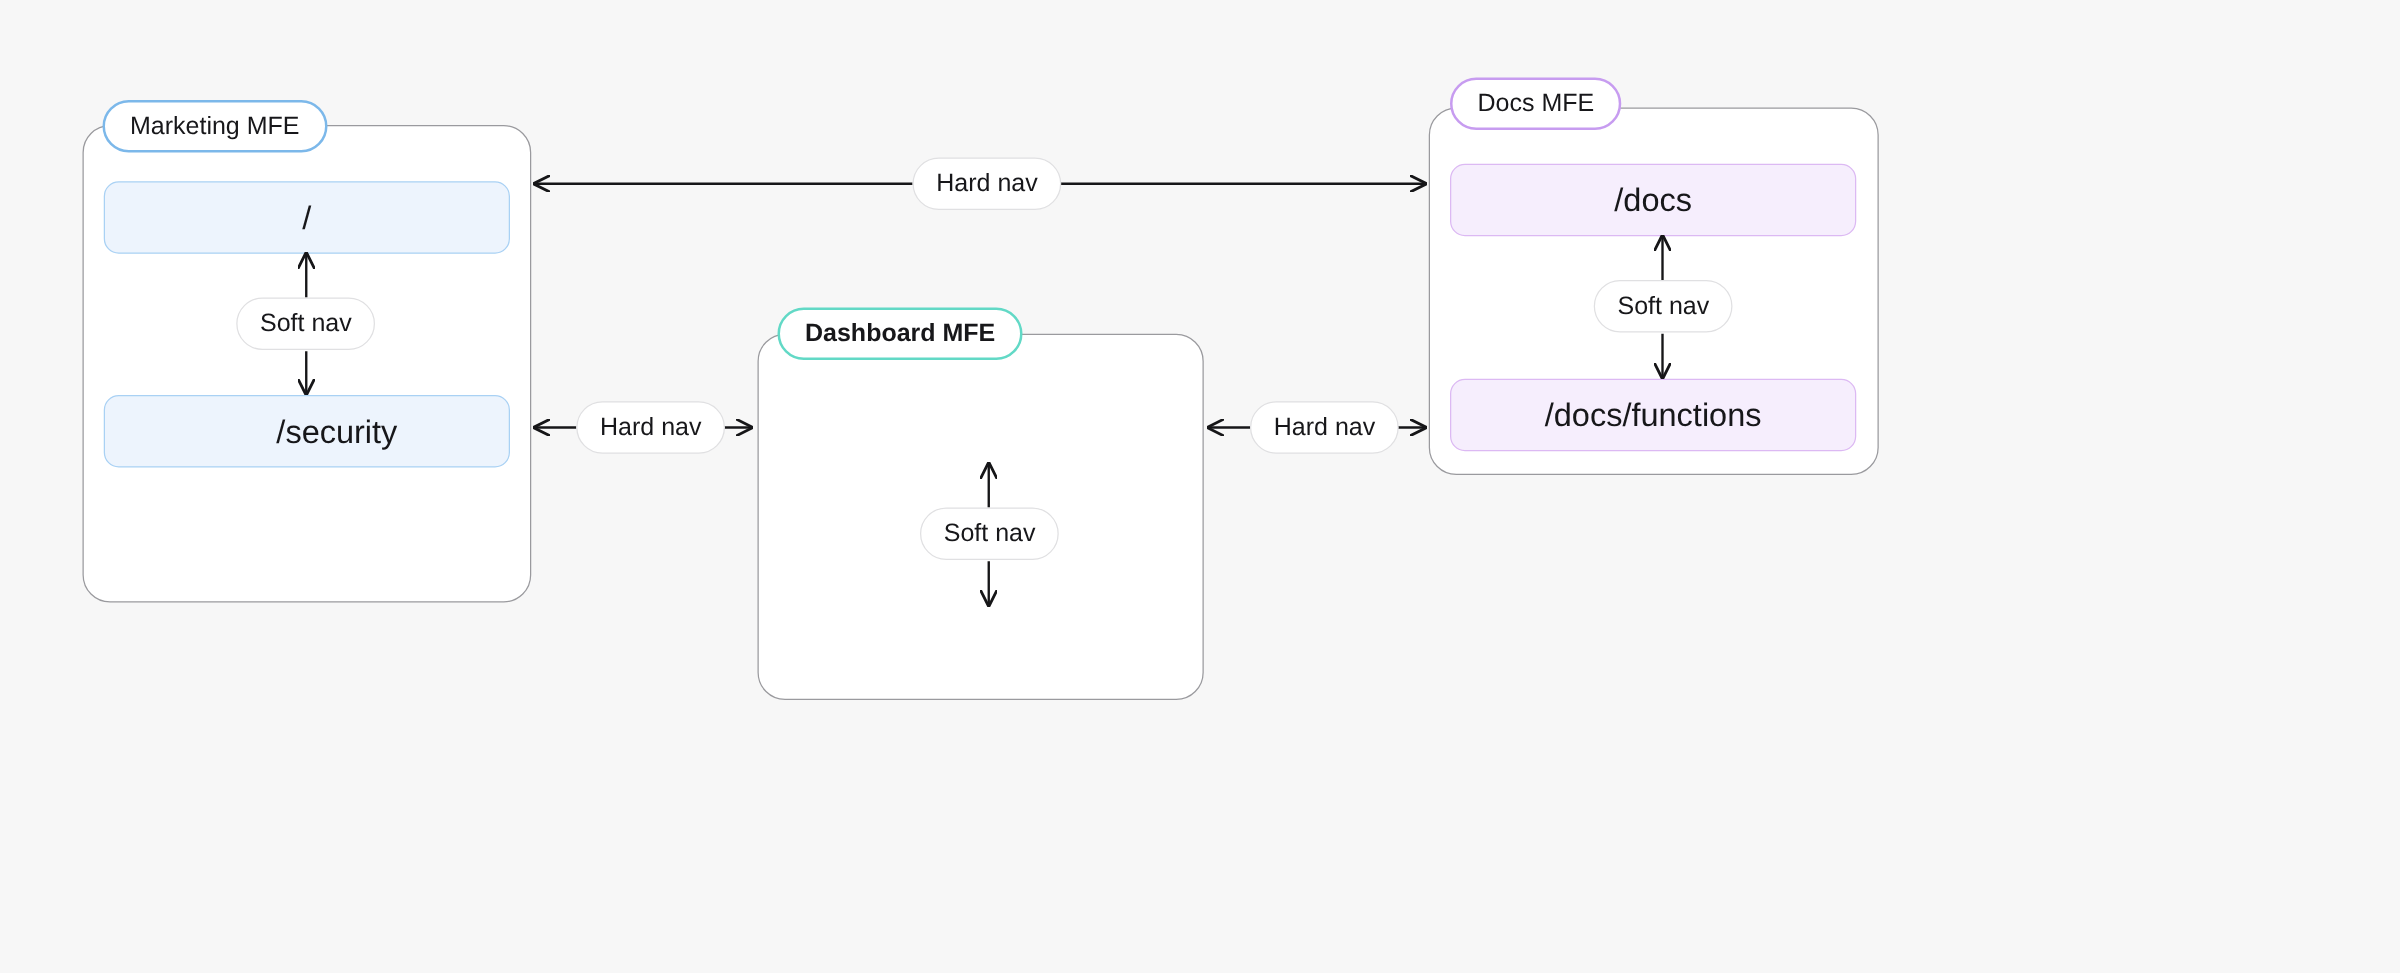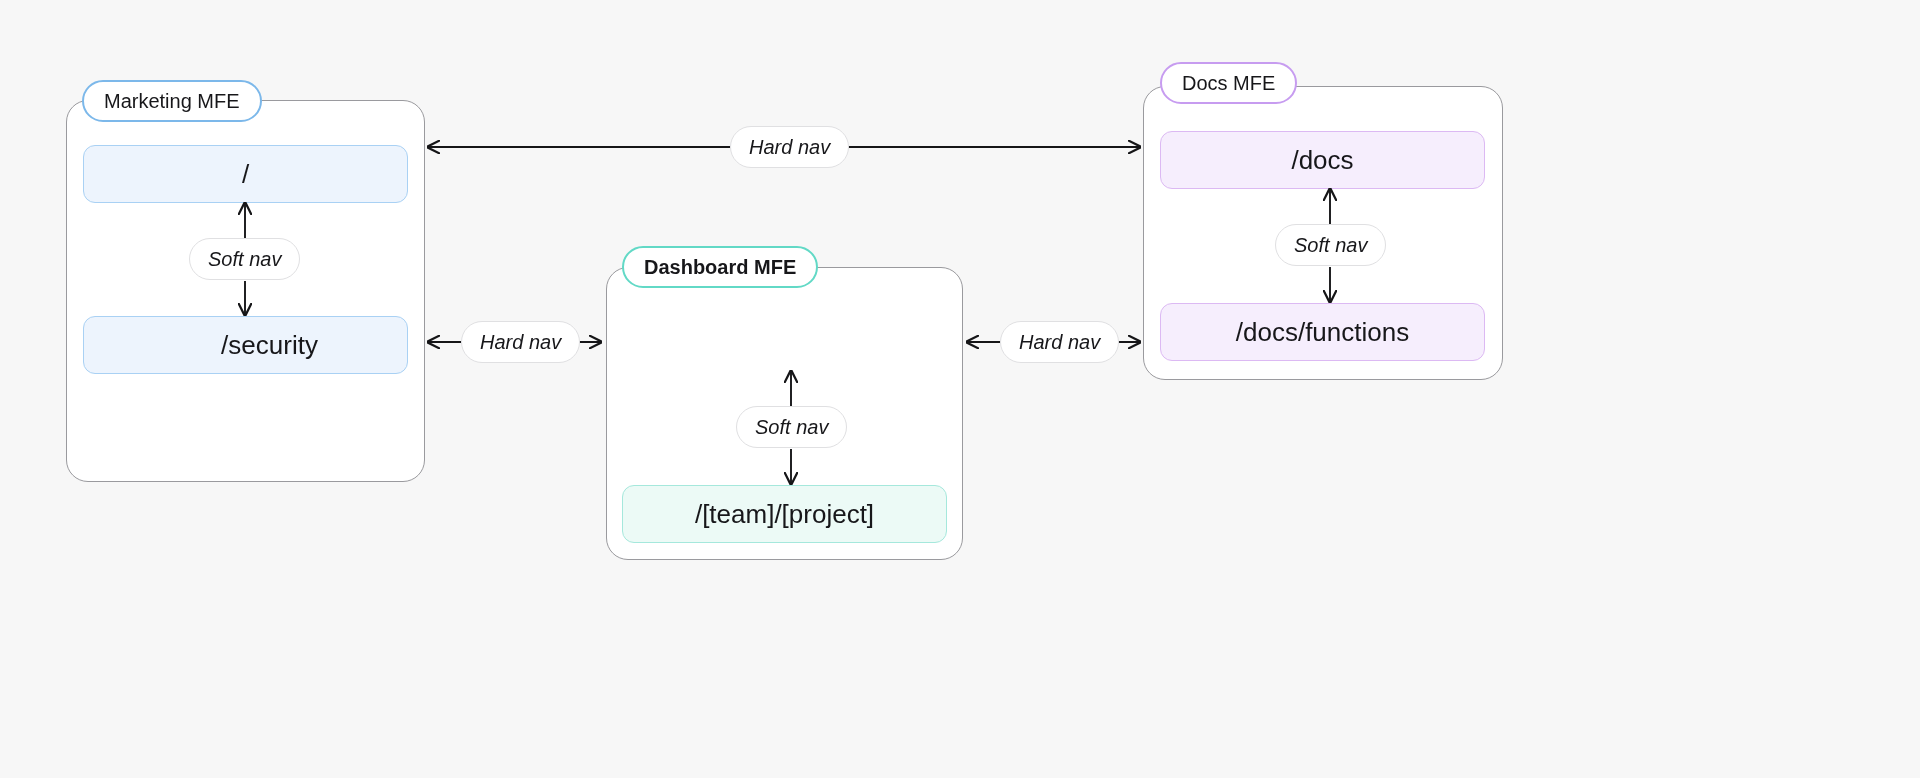--- a/index.html
+++ b/index.html
@@ -71,21 +71,20 @@
     box-sizing: border-box;
     display: flex;
     align-items: center;
     justify-content: center;
     font-size: 20px;
     color: #17171a;
     height: 42px;
     padding: 0 18px;
     white-space: nowrap;
     z-index: 5;
-    font-style: italic;
   }
 
   
   #wires {
     position: absolute;
     left: 0;
     top: 0;
     width: 1920px;
     height: 778px;
     z-index: 2;
@@ -136,21 +135,20 @@
   </svg>
 
   <div class="mfe" style="left:66px; top:100px; width:359px; height:382px;"></div>
   <div class="mfe-label blue" style="left:82px; top:80px;">Marketing MFE</div>
   <div class="route blue" style="left:83px; top:145px; width:325px; height:58px;">/</div>
   <div class="route blue" style="left:83px; top:316px; width:325px; height:58px;padding-left:48px;">/security</div>
   <div class="pill" style="left:189px; top:238px;">Soft nav</div>
 
   <div class="mfe" style="left:606px; top:267px; width:357px; height:293px;"></div>
   <div class="mfe-label teal" style="left:622px; top:246px;font-weight:bold;">Dashboard MFE</div>
-  <div class="route teal" style="left:622px; top:485px; width:325px; height:58px;">/[team]/[project]</div>
   <div class="pill" style="left:736px; top:406px;">Soft nav</div>
 
   <div class="mfe" style="left:1143px; top:86px; width:360px; height:294px;"></div>
   <div class="mfe-label purple" style="left:1160px; top:62px;text-align:right;">Docs MFE</div>
   <div class="route purple" style="left:1160px; top:303px; width:325px; height:58px;">/docs/functions</div>
   <div class="route purple" style="left:1160px; top:131px; width:325px; height:58px;">/docs</div>
   <div class="pill" style="left:1275px; top:224px;">Soft nav</div>
 
   <div class="pill" style="left:730px; top:126px;">Hard nav</div>
   <div class="pill" style="left:461px; top:321px;">Hard nav</div>

